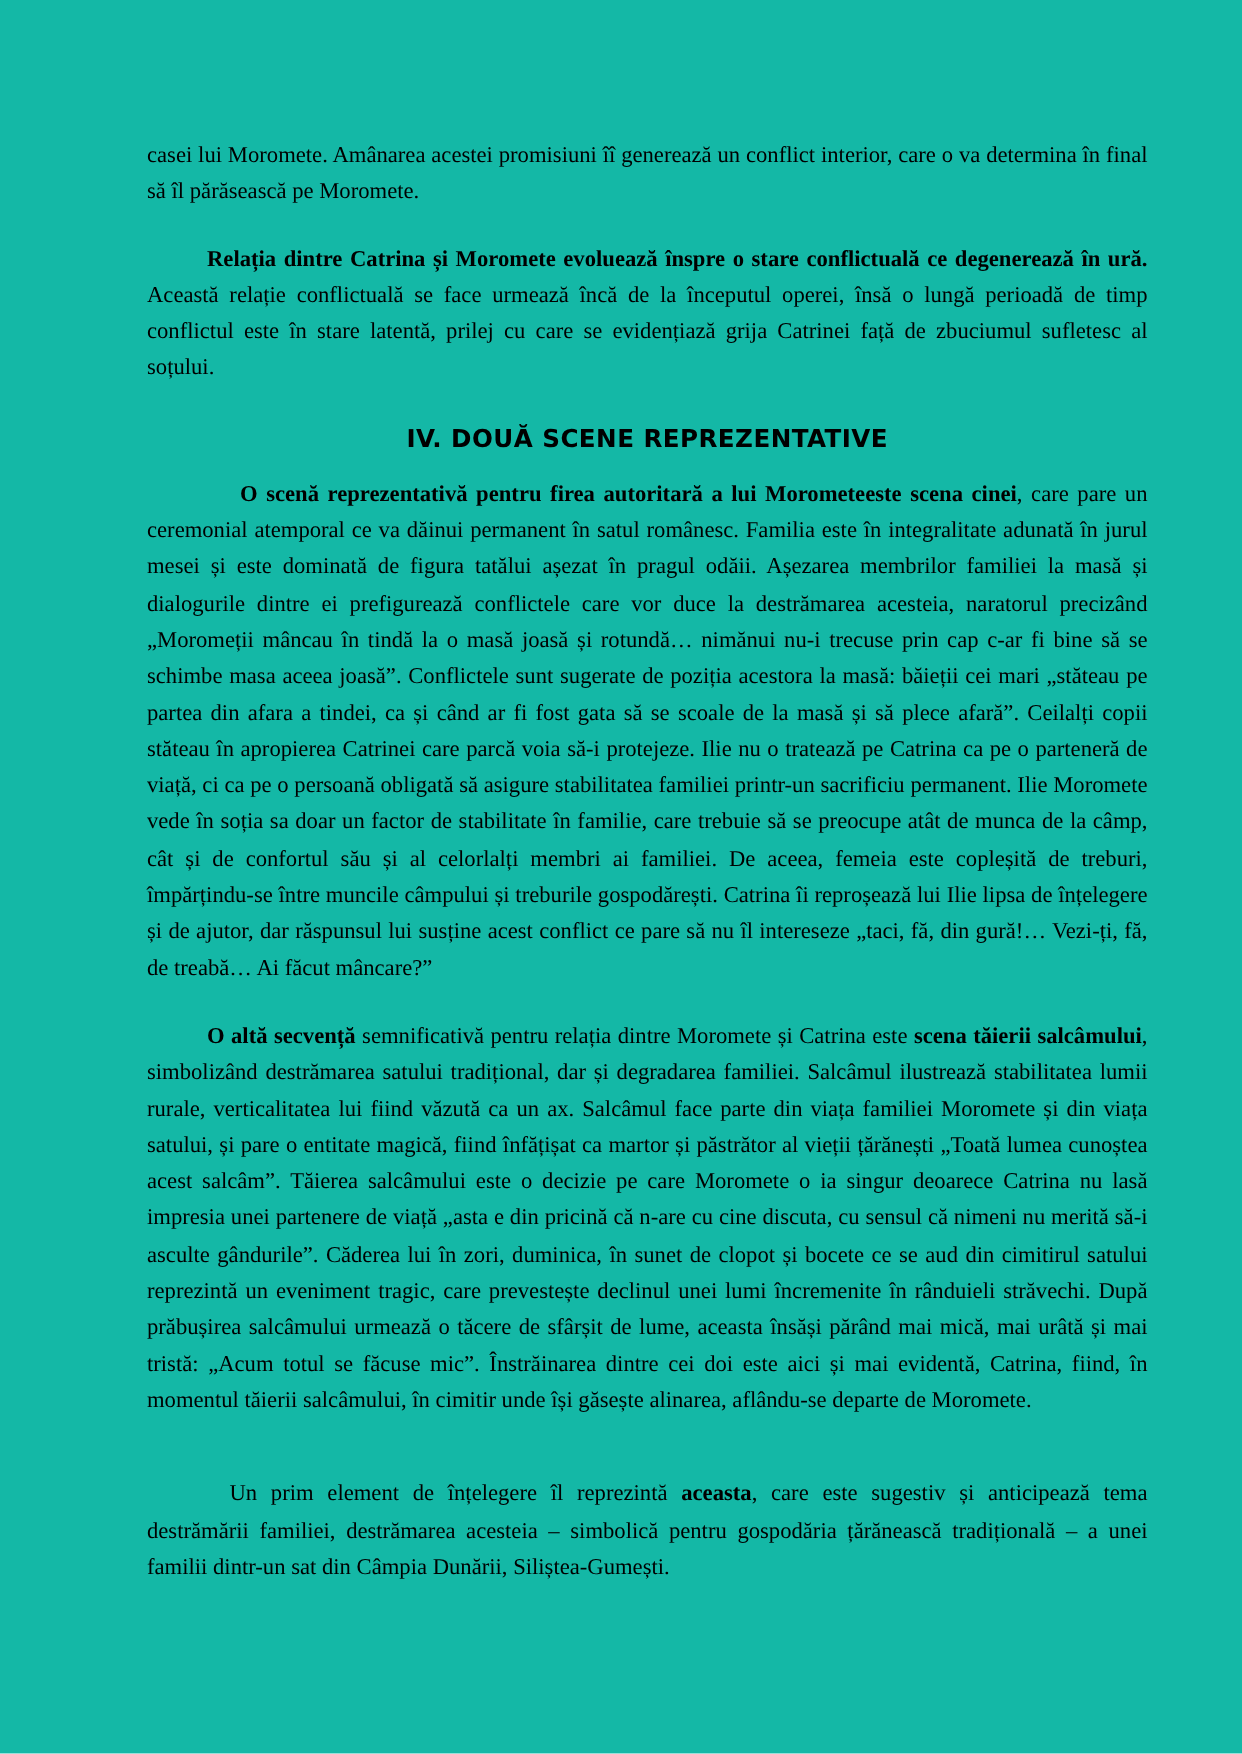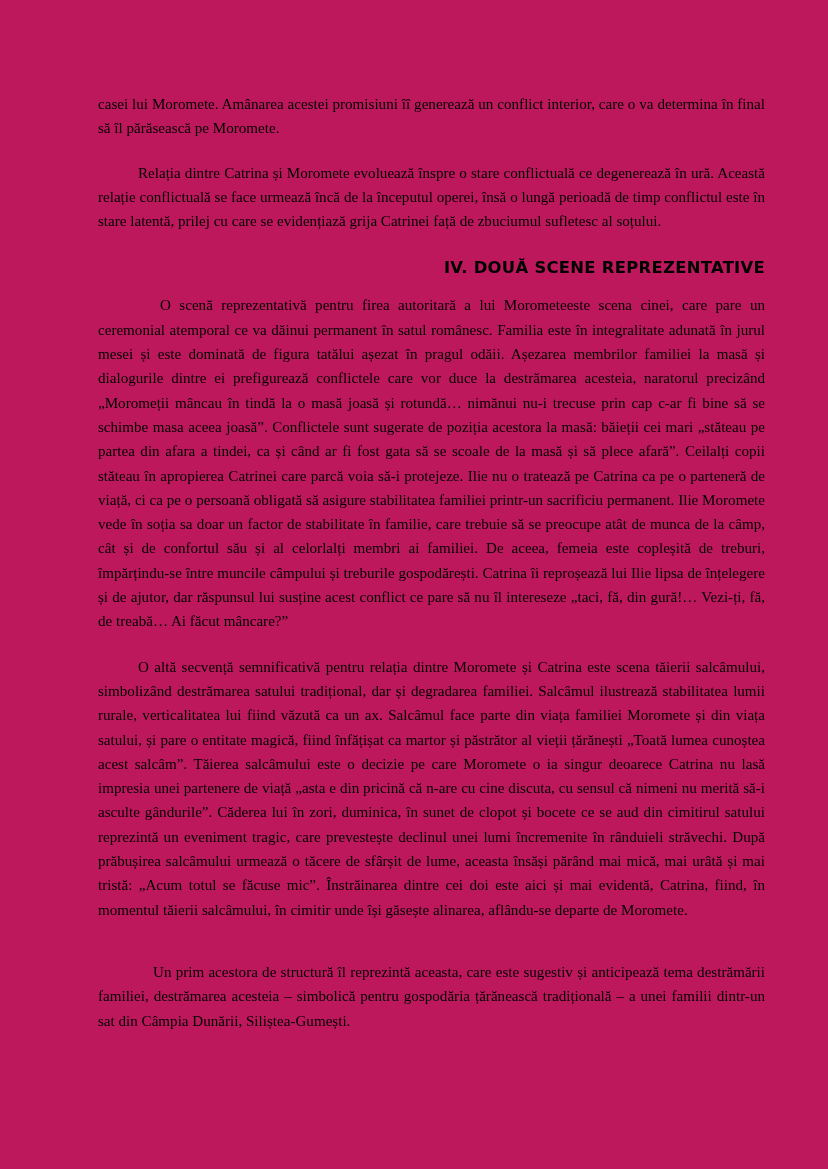--- a/index.html
+++ b/index.html
@@ -10,21 +10,21 @@
   }
   body {
     font-family: "Liberation Serif", "DejaVu Serif", serif;
     color: #000000;
   }
   .page {
     position: relative;
     width: 828px;
     height: 1169px;
     margin: 0 auto;
-    background: #be185d;
+    background: #14b8a6;
     overflow: hidden;
     box-sizing: border-box;
   }
   .content {
     position: absolute;
     left: 98px;
     top: 92px;
     width: 667px;
   }
   p.body-par {
@@ -39,31 +39,31 @@
   .gap-sm { height: 20px; }
   .gap-md { height: 21px; }
   .gap-head-before { height: 24px; }
   .gap-head-after { height: 14px; }
 
   .indent-40  { text-indent: 40px; }
   .indent-55  { text-indent: 55px; }
   .indent-62  { text-indent: 62px; }
 
   b, strong, .bold {
-    font-weight: normal;
+    font-weight: bold;
   }
 
   h2.section-heading {
     margin: 0;
     font-family: "DejaVu Sans", "Liberation Sans", sans-serif;
     font-weight: bold;
     font-size: 16.4px;
     line-height: 22px;
     letter-spacing: 0.3px;
-    text-align: right;
+    text-align: center;
     color: #000000;
     white-space: nowrap;
   }
   h2.heading-indent-2 { padding-left: 6px; }
 </style>
 </head>
 <body>
 
 <div class="page">
   <div class="content">
@@ -95,17 +95,17 @@
     <p class="body-par indent-40">
       <b>O altă secvență</b><span> semnificativă pentru relația dintre Moromete și Catrina este </span><b>scena tăierii salcâmului</b><span>, simbolizând destrămarea satului tradițional, dar și degradarea familiei. Salcâmul ilustrează stabilitatea lumii rurale, verticalitatea lui fiind văzută ca un ax. Salcâmul face parte din viața familiei Moromete și din viața satului, și pare o entitate magică, fiind înfățișat ca martor și păstrător al vieții țărănești „Toată lumea cunoștea acest salcâm”. Tăierea salcâmului este o decizie pe care Moromete o ia singur deoarece Catrina nu lasă impresia unei partenere de viață „asta e din pricină că n-are cu cine discuta, cu sensul că nimeni nu merită să-i asculte gândurile”. Căderea lui în zori, duminica, în sunet de clopot și bocete ce se aud din cimitirul satului reprezintă un eveniment tragic, care prevestește declinul unei lumi încremenite în rânduieli străvechi. După prăbușirea salcâmului urmează o tăcere de sfârșit de lume, aceasta însăși părând mai mică, mai urâtă și mai tristă: „Acum totul se făcuse mic”. Înstrăinarea dintre cei doi este aici și mai evidentă, Catrina, fiind, în momentul tăierii salcâmului, în cimitir unde își găsește alinarea, aflându-se departe de Moromete.</span>
     </p>
 
     <div class="gap-head-before"></div>
 
 
     <div class="gap-head-after"></div>
 
     <p class="body-par indent-55">
-      <span>Un prim acestora de structură îl reprezintă </span><b>aceasta</b><span>, care este sugestiv și anticipează tema destrămării familiei, destrămarea acesteia – simbolică pentru gospodăria țărănească tradițională – a unei familii dintr-un sat din Câmpia Dunării, Siliștea-Gumești.</span>
+      <span>Un prim element de înțelegere îl reprezintă </span><b>aceasta</b><span>, care este sugestiv și anticipează tema destrămării familiei, destrămarea acesteia – simbolică pentru gospodăria țărănească tradițională – a unei familii dintr-un sat din Câmpia Dunării, Siliștea-Gumești.</span>
     </p>
 
   </div>
 </div>
 
 </body></html>

